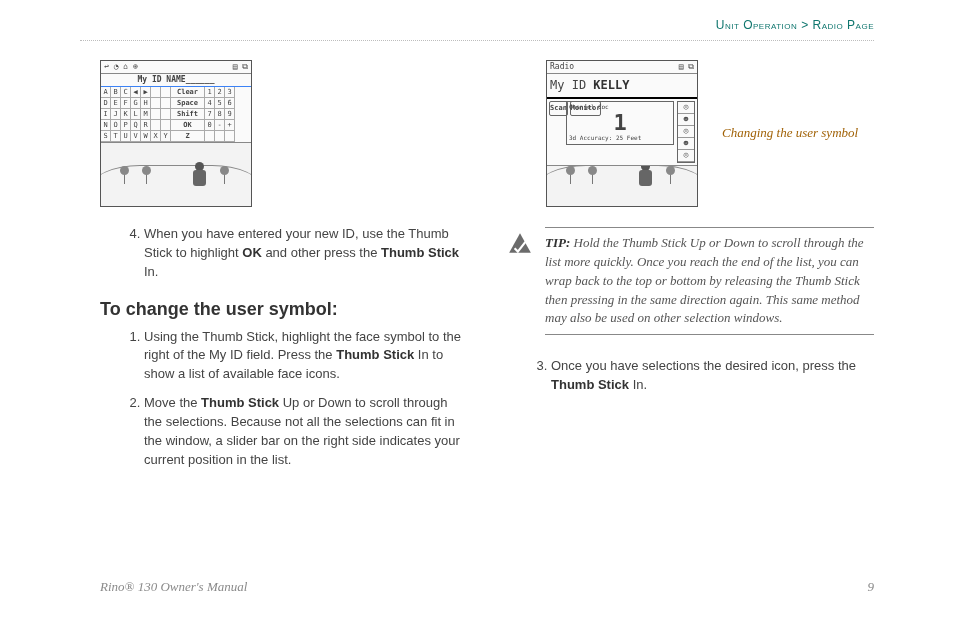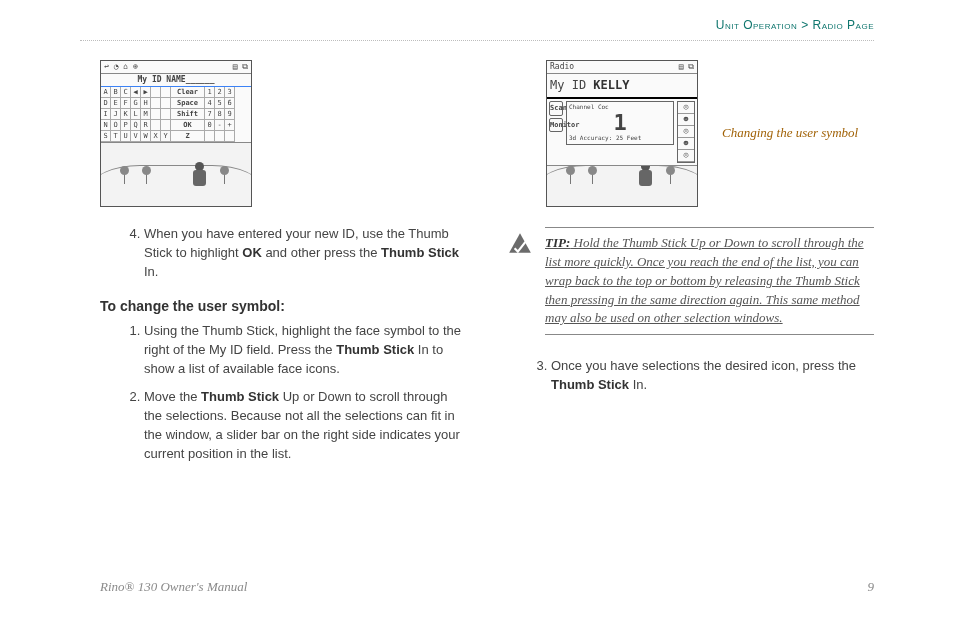--- a/index.html
+++ b/index.html
@@ -124,21 +124,21 @@
   
   ol.steps {
     margin: 0 0 14px 0;
     padding-left: 44px;
   }
   ol.steps li {
     margin-bottom: 10px;
   }
   .heading {
     font-weight: bold;
-    font-size: 14px;
+    font-size: 18px;
     margin: 6px 0 6px 0;
     color: #333;
   }
   
   .fig-row-right {
     display: flex;
     align-items: center;
     gap: 24px;
     margin-bottom: 20px;
     margin-left: 39px;
@@ -147,21 +147,21 @@
     font-style: italic;
     color: #a16207;
     font-family: Georgia, "Times New Roman", serif;
     font-size: 13px;
     line-height: 1.3;
   }
   .radio-card{
     border-bottom:2px solid #000000;padding:3px;font-size:12px;
   }
   .radio-body{display:flex;gap:3px;align-items:flex-start;padding:2px;}
-  .radio-left{display:flex;flex-direction:column;gap:2px;width:14px;}
+  .radio-left{display:flex;flex-direction:row;gap:2px;width:14px;}
   .radio-btn{border:1px solid #666;border-radius:2px;font-size:7px;text-align:center;padding:1px 0;font-weight:bold;}
   .radio-ch{border:1px solid #666;flex:1;padding:1px 2px;}
   .radio-ch-num{font-size:22px;font-weight:bold;line-height:1;text-align:center;}
   .radio-faces{width:16px;border:1px solid #666;display:flex;flex-direction:column;}
   .radio-faces span{height:11px;border-bottom:1px solid #999;display:flex;align-items:center;justify-content:center;font-size:8px;}
   .tip-block {
     display: flex;
     gap: 12px;
     margin: 0 0 22px 0;
   }
@@ -173,21 +173,20 @@
   .tip-text {
     flex:1;
     border-top: 1px solid #888;
     border-bottom: 1px solid #888;
     padding: 6px 0;
     font-style: italic;
     font-family: Georgia, "Times New Roman", serif;
     color: #555;
     font-size: 13px;
     line-height: 1.45;
-    text-decoration: underline;
   }
   .tip-text b{font-style:italic;}
   .footer {
     position: absolute;
     left: 100px;
     right: 80px;
     bottom: 26px;
     display: flex;
     justify-content: space-between;
     font-style: italic;

